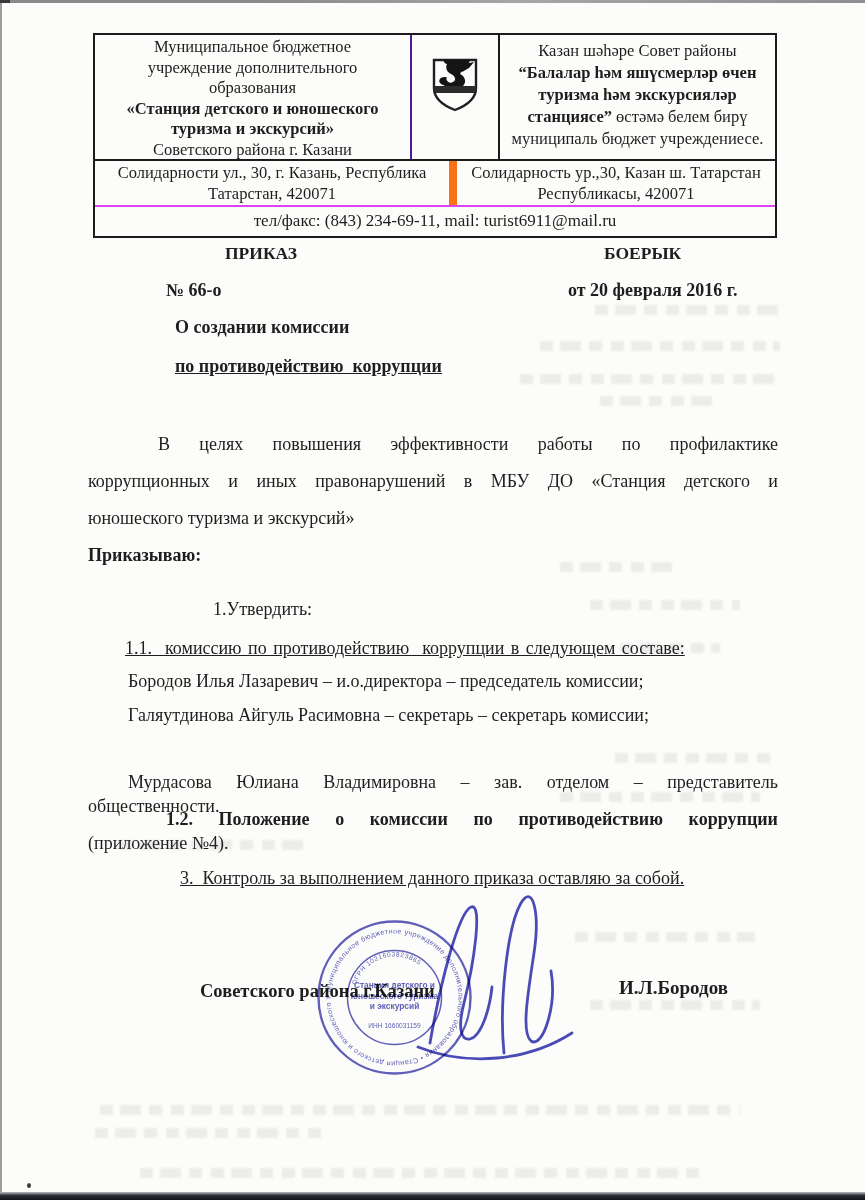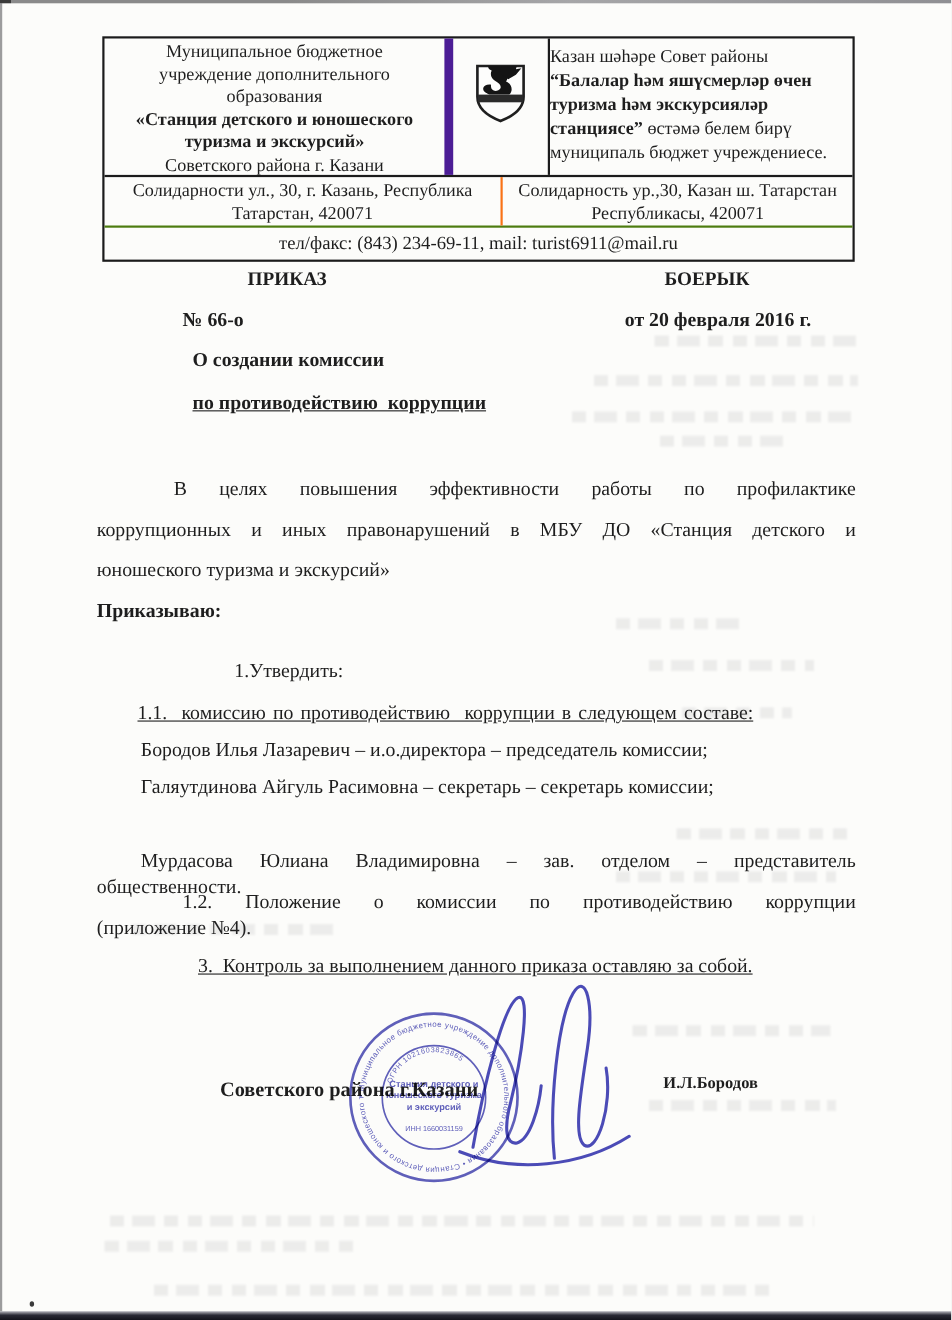--- a/index.html
+++ b/index.html
@@ -10,27 +10,27 @@
   .edge-bottom{position:absolute;bottom:0;left:0;right:0;height:8px;background:linear-gradient(180deg,#b9b9c0 0%,#2a2a35 45%,#14141c 100%);}
   .edge-left{position:absolute;left:0;top:3px;bottom:8px;width:2px;background:rgba(40,40,45,.45);}
   .speck{position:absolute;left:27px;top:1183px;width:4px;height:5px;background:#3a3a3a;border-radius:50%;}
   
   .smudge{position:absolute;height:10px;opacity:.085;filter:blur(1.2px);
     background:repeating-linear-gradient(90deg,#4a4a52 0 13px,transparent 13px 20px,#55555c 20px 41px,transparent 41px 49px,#4a4a52 49px 62px,transparent 62px 71px);}
   
   .htable{position:absolute;left:93px;top:33px;width:680px;border:2px solid #1b1b1b;background:transparent;}
   .hrow1{display:flex;height:124px;}
   .hcell{box-sizing:border-box;}
-  .c-org-ru{width:317px;border-right:8px solid #4c1d95;text-align:center;font-size:16.5px;line-height:20.6px;padding-top:2px;}
+  .c-org-ru{width:317px;border-right:2px solid #4c1d95;text-align:center;font-size:16.5px;line-height:20.6px;padding-top:2px;}
   .c-emblem{width:88px;border-right:2px solid #1b1b1b;display:flex;justify-content:center;align-items:flex-start;padding-top:15px;}
-  .c-org-tat{flex:1;text-align:left;font-size:16.5px;line-height:22px;padding-top:5px;}
+  .c-org-tat{flex:1;text-align:center;font-size:16.5px;line-height:22px;padding-top:5px;}
   .hrow2{display:flex;height:44px;border-top:2px solid #1b1b1b;}
-  .c-addr-ru{width:362px;border-right:2px solid #f97316;text-align:center;font-size:16.5px;line-height:21px;padding-top:1px;box-sizing:border-box;}
+  .c-addr-ru{width:362px;border-right:8px solid #f97316;text-align:center;font-size:16.5px;line-height:21px;padding-top:1px;box-sizing:border-box;}
   .c-addr-tat{flex:1;text-align:center;font-size:16.5px;line-height:21px;padding-top:1px;}
-  .hrow3{height:29px;border-top:2px solid #4d7c0f;text-align:center;font-size:17px;line-height:28px;}
+  .hrow3{height:29px;border-top:2px solid #d946ef;text-align:center;font-size:17px;line-height:28px;}
   .b{font-weight:bold;}
   
   .abs{position:absolute;white-space:nowrap;}
   .fs{font-size:18px;}
   .ws{white-space:pre-wrap;text-decoration:underline;}
   .col{position:absolute;width:690px;left:88px;}
   .jline{text-align:justify;text-align-last:justify;}
   .intro{top:426px;line-height:37px;font-size:18px;}
   .tight{line-height:23.5px;font-size:18px;}
   .sig-label{font-weight:bold;font-size:18.5px;}
@@ -110,28 +110,28 @@
   <div class="abs fs ws" style="left:125px;top:638px;word-spacing:2px;">1.1.  комиссию по противодействию  коррупции в следующем составе:</div>
   <div class="abs fs" style="left:128px;top:705px;">Галяутдинова Айгуль Расимовна – секретарь – секретарь комиссии;</div>
   <div class="abs fs" style="left:128px;top:671px;">Бородов Илья Лазаревич – и.о.директора – председатель комиссии;</div>
 
   <div class="col tight" style="top:739px;">
     <div class="jline" style="padding-left:40px;margin-top:32px;">Мурдасова Юлиана Владимировна – зав. отделом – представитель</div>
     <div>общественности.</div>
   </div>
 
   <div class="col tight" style="top:808px;">
-    <div class="jline" style="padding-left:78px;">1.2. Положение о комиссии по противодействию коррупции</div>
+    <div class="jline" style="padding-left:78px;font-weight:bold;">1.2. Положение о комиссии по противодействию коррупции</div>
     <div>(приложение №4).</div>
   </div>
 
   <div class="abs fs ws" style="left:180px;top:868px;">3.  Контроль за выполнением данного приказа оставляю за собой.</div>
 
   <div class="abs sig-label" style="left:200px;top:981px;">Советского района г.Казани</div>
-  <div class="abs b" style="left:603px;top:977px;font-size:15px;">И.Л.Бородов</div>
+  <div class="abs b" style="left:619px;top:977px;font-size:19px;">И.Л.Бородов</div>
 
   <svg class="abs" style="left:312px;top:915px;mix-blend-mode:multiply;opacity:.85;" width="165" height="165" viewBox="0 0 165 165">
     <g stroke="#4444b2" fill="none">
       <circle cx="82.5" cy="82.5" r="76" stroke-width="2.4"></circle>
       <circle cx="82.5" cy="82.5" r="47" stroke-width="1.5"></circle>
     </g>
     <defs>
       <path id="ringPath" d="M18.5,82.5 A64,64 0 1 1 146.5,82.5 A64,64 0 1 1 18.5,82.5"></path>
       <path id="ogrnPath" d="M44.5,94 A40,40 0 1 1 120.5,94"></path>
     </defs>

